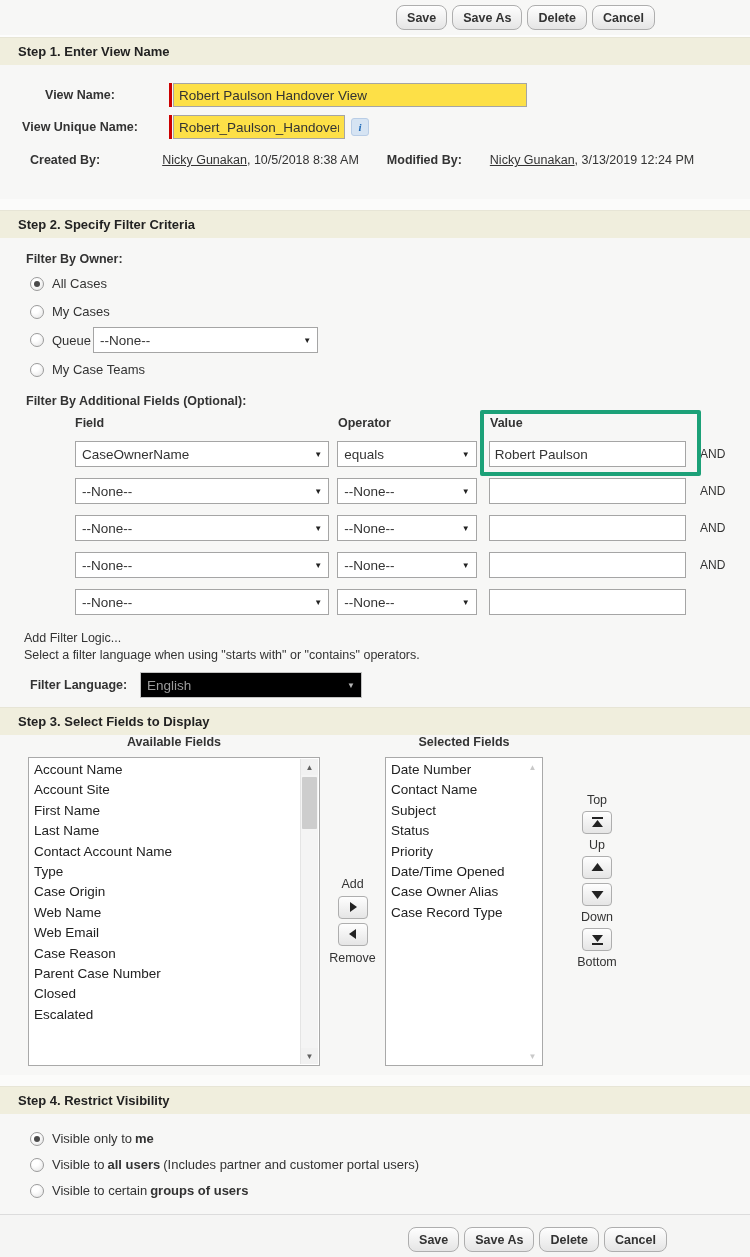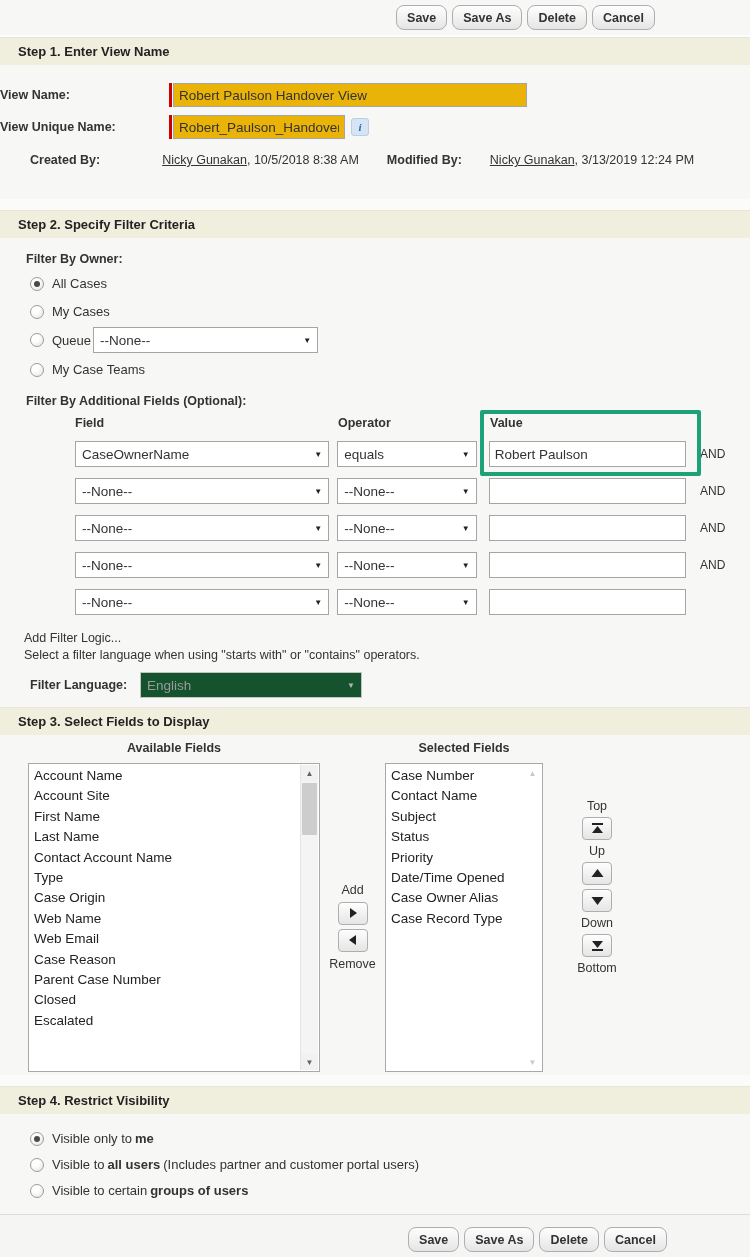--- a/index.html
+++ b/index.html
@@ -4,57 +4,57 @@
 <style>
   html,body{margin:0;padding:0}
   body{width:750px;height:1257px;background:#f7f7f6;font-family:"Liberation Sans",sans-serif;color:#333;overflow:hidden}
   .topbar{height:37px;display:flex;align-items:center;justify-content:flex-end;padding-right:95px;box-sizing:border-box;background:#f7f7f6;border-bottom:2px solid #fdfdfd}
   .btn{background:linear-gradient(#fefefe,#e5e5e5);border:1px solid #aeaeae;border-radius:8px;height:25px;padding:0 10px;font-family:"Liberation Sans",sans-serif;font-size:12.5px;font-weight:bold;color:#333;margin-left:5px;display:inline-flex;align-items:center;cursor:pointer}
   .shead{background:#f0eedd;height:28px;display:flex;align-items:center;padding-left:18px;font-weight:bold;font-size:13px;color:#222;box-sizing:border-box;border-top:1px solid #e7e5d6}
   .gap{height:11px;background:#fbfbfa}
   .sbody{box-sizing:border-box;background:#f7f7f6}
   
   .s1row{display:flex;align-items:center;margin-top:8px}
-  .s1label{width:160px;text-align:left;font-weight:bold;font-size:12.5px;padding-right:9px;flex:none}
+  .s1label{width:160px;text-align:center;font-weight:bold;font-size:12.5px;padding-right:9px;flex:none}
   .reqbar{width:3px;height:24px;background:#cc0000;margin-right:1px;flex:none}
-  input.txt{border:1px solid #a5a5a5;height:22px;font-family:"Liberation Sans",sans-serif;font-size:13.5px;padding:0 5px;color:#333;background:#eab308;box-sizing:content-box}
+  input.txt{border:1px solid #a5a5a5;height:22px;font-family:"Liberation Sans",sans-serif;font-size:13.5px;padding:0 5px;color:#333;background:#fde047;box-sizing:content-box}
   .infoicon{width:16px;height:16px;background:#d6e4f3;border:1px solid #b9cde6;border-radius:3px;color:#1f6bb8;font-family:"Liberation Serif",serif;font-style:italic;font-weight:bold;font-size:11px;display:inline-flex;align-items:center;justify-content:center;margin-left:6px;cursor:pointer}
   .byrow{margin:14px 0 0 30px;font-size:12.5px;display:flex;align-items:center}
   .bylabel{font-weight:bold}
   .bylink{color:#333;text-decoration:underline;cursor:pointer}
   
   .radio{width:14px;height:14px;border-radius:50%;border:1px solid #9b9b9b;background:radial-gradient(circle at 35% 30%,#ffffff 30%,#e2e2e2);display:inline-block;position:relative;flex:none;box-sizing:border-box}
   .radio.on::after{content:"";position:absolute;left:3px;top:3px;width:6px;height:6px;border-radius:50%;background:#4a4a4a}
   .orow{display:flex;align-items:center;margin-left:30px;font-size:13px}
   .orow .radio{margin-right:8px}
   
   .sel{border:1px solid #a5a5a5;background:#fff;height:26px;display:inline-flex;align-items:center;justify-content:space-between;padding:0 6px;font-size:13.5px;box-sizing:border-box;cursor:default}
   .sel .arr{font-size:8px;color:#222;margin-left:6px;flex:none}
-  .sel.disabled{border-color:#c3c3c3;background:#14532d;color:#9b9b9b}
+  .sel.disabled{border-color:#c3c3c3;background:#000000;color:#9b9b9b}
   .sel.disabled .arr{color:#b5b5b5}
   .blabel{font-weight:bold;font-size:12.5px}
   
   .ftable{position:relative;margin:8px 0 0 75px;width:655px}
   .fhead{display:flex;margin-bottom:4px}
   .fhead .colhead{font-weight:bold;font-size:12.5px}
   .ch-field{width:263px}
   .ch-op{width:152px}
   .frow{display:flex;align-items:center;margin-top:11px}
   .frow:first-of-type{margin-top:0}
   .fsel{width:255px;margin-right:8px}
   .osel{width:140px;margin-right:12px}
   .vinput{width:186px;height:24px;border:1px solid #a5a5a5;font-family:"Liberation Sans",sans-serif;font-size:13.5px;padding:0 5px;color:#333;background:#fff}
   .and{font-size:12px;color:#333;margin-left:14px;width:30px}
   .hlbox{position:absolute;left:405px;top:-6px;width:213px;height:58px;border:4px solid #1ca178;border-radius:2px;pointer-events:none}
   .afl{margin:16px 0 0 24px;font-size:12.5px;color:#333;display:inline-block;cursor:pointer}
   .helper{margin:2px 0 0 24px;font-size:12.5px;color:#333}
   .flrow{display:flex;align-items:center;margin:10px 0 0 30px}
   .flrow .blabel{width:110px}
   
-  .s3wrap{display:flex;padding-top:6px}
+  .s3wrap{display:flex;}
   .col-av{width:292px;margin-left:28px;flex:none}
   .col-mid{width:65px;flex:none;display:flex;flex-direction:column;align-items:center;justify-content:center;margin-top:40px}
   .col-seled{width:158px;flex:none}
   .col-ord{width:80px;flex:none;display:flex;flex-direction:column;align-items:center;margin-left:14px;margin-top:56px}
   .listlabel{text-align:center;font-weight:bold;font-size:12.5px;height:20px}
   .lbox{background:#fff;border:1px solid #a9a9a9;height:307px;position:relative;overflow:hidden;margin-top:2px}
   .litems{padding:2px 20px 0 5px}
   .litem{font-size:13.5px;line-height:20.4px;white-space:nowrap;color:#222;cursor:default}
   .sbar{position:absolute;top:1px;right:1px;bottom:1px;width:17px;background:#f4f4f4;border-left:1px solid #e4e4e4}
   .sbar.ghost{background:#fff;border-left:none}
@@ -260,21 +260,21 @@
         <svg width="12" height="12" viewBox="0 0 12 12">
             <polygon points="9,1 2,6 9,11" fill="#222"></polygon>
           </svg>
       </button>
       <div class="midlab">Remove</div>
     </div>
     <div class="col-seled">
       <div class="listlabel">Selected Fields</div>
       <div class="lbox">
           <div class="litems">
-            <div class="litem">Case Number</div>
+            <div class="litem">Date Number</div>
             <div class="litem">Contact Name</div>
             <div class="litem">Subject</div>
             <div class="litem">Status</div>
             <div class="litem">Priority</div>
             <div class="litem">Date/Time Opened</div>
             <div class="litem">Case Owner Alias</div>
             <div class="litem">Case Record Type</div>
           </div>
 
         <div class="sbar ghost">

